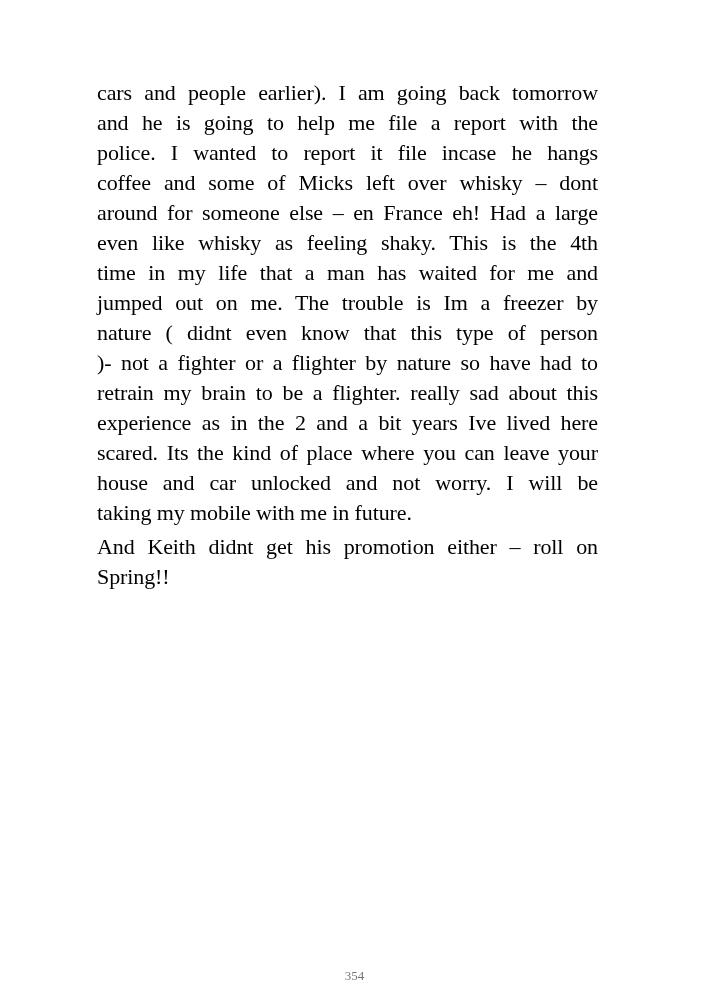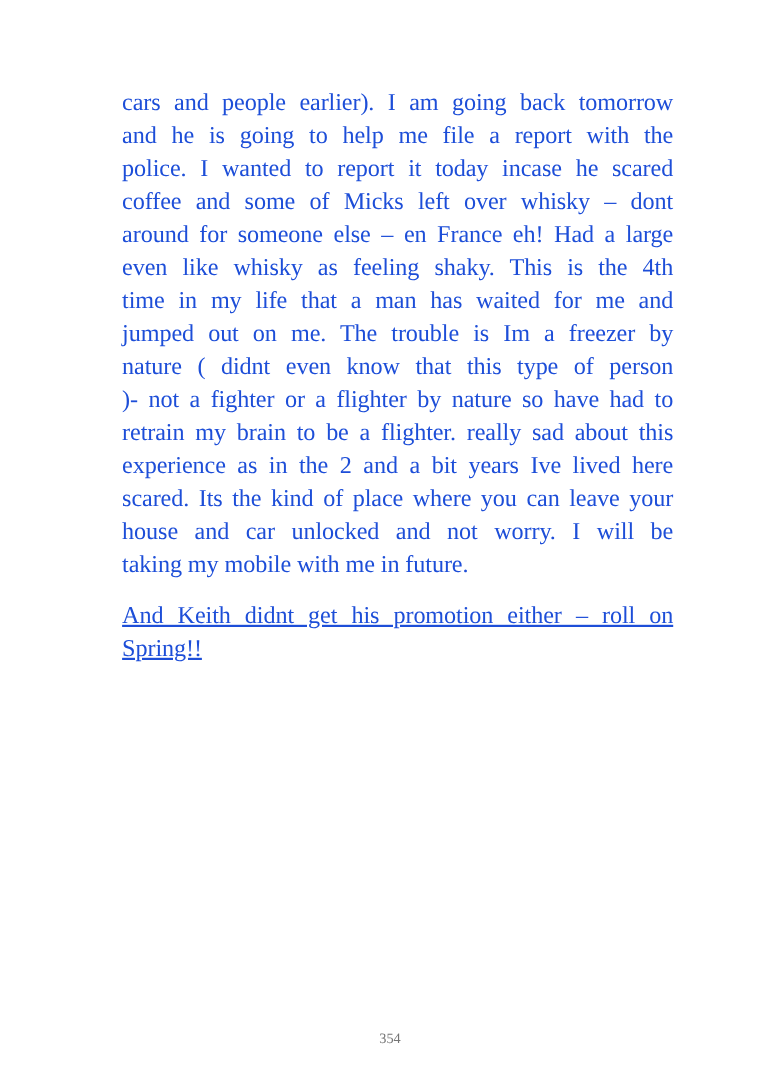--- a/index.html
+++ b/index.html
@@ -10,69 +10,68 @@
   .page {
     position: relative;
     width: 709px;
     height: 992px;
     background: #ffffff;
     overflow: hidden;
     font-family: "Liberation Serif", "DejaVu Serif", serif;
   }
   .text-block {
     position: absolute;
-    left: 111px;
+    left: 97px;
     top: 78px;
     width: 501px;
-    color: #1d4ed8;
+    color: #000000;
   }
   .paragraph {
     margin: 0;
     padding: 0;
   }
   .paragraph + .paragraph {
-    margin-top: 16px;
-    text-decoration: underline;
+    margin-top: 4px;
   }
   .line {
     font-size: 22px;
     line-height: 30px;
     letter-spacing: -0.1px;
     text-align: justify;
     text-align-last: justify;
     white-space: normal;
   }
   .line.end {
     text-align: center;
     text-align-last: left;
   }
   .line.short {
     padding-right: 8px;
   }
   .page-number {
     position: absolute;
-    top: 936px;
+    top: 968px;
     left: 0;
     width: 709px;
     text-align: center;
     font-size: 13px;
     line-height: 16px;
     color: #757575;
   }
 </style>
 </head>
 <body>
 
 <div class="page">
   <div class="text-block">
 
     <div class="paragraph">
       <div class="line">cars and people earlier). I am going back tomorrow</div>
       <div class="line">and he is going to help me file a report with the</div>
-      <div class="line">police. I wanted to report it today incase he scared</div>
+      <div class="line">police. I wanted to report it file incase he hangs</div>
       <div class="line">coffee and some of Micks left over whisky – dont</div>
       <div class="line">around for someone else – en France eh! Had a large</div>
       <div class="line">even like whisky as feeling shaky. This is the 4th</div>
       <div class="line">time in my life that a man has waited for me and</div>
       <div class="line">jumped out on me. The trouble is Im a freezer by</div>
       <div class="line">nature ( didnt even know that this type of person</div>
       <div class="line">)- not a fighter or a flighter by nature so have had to</div>
       <div class="line">retrain my brain to be a flighter. really sad about this</div>
       <div class="line">experience as in the 2 and a bit years Ive lived here</div>
       <div class="line">scared. Its the kind of place where you can leave your</div>

